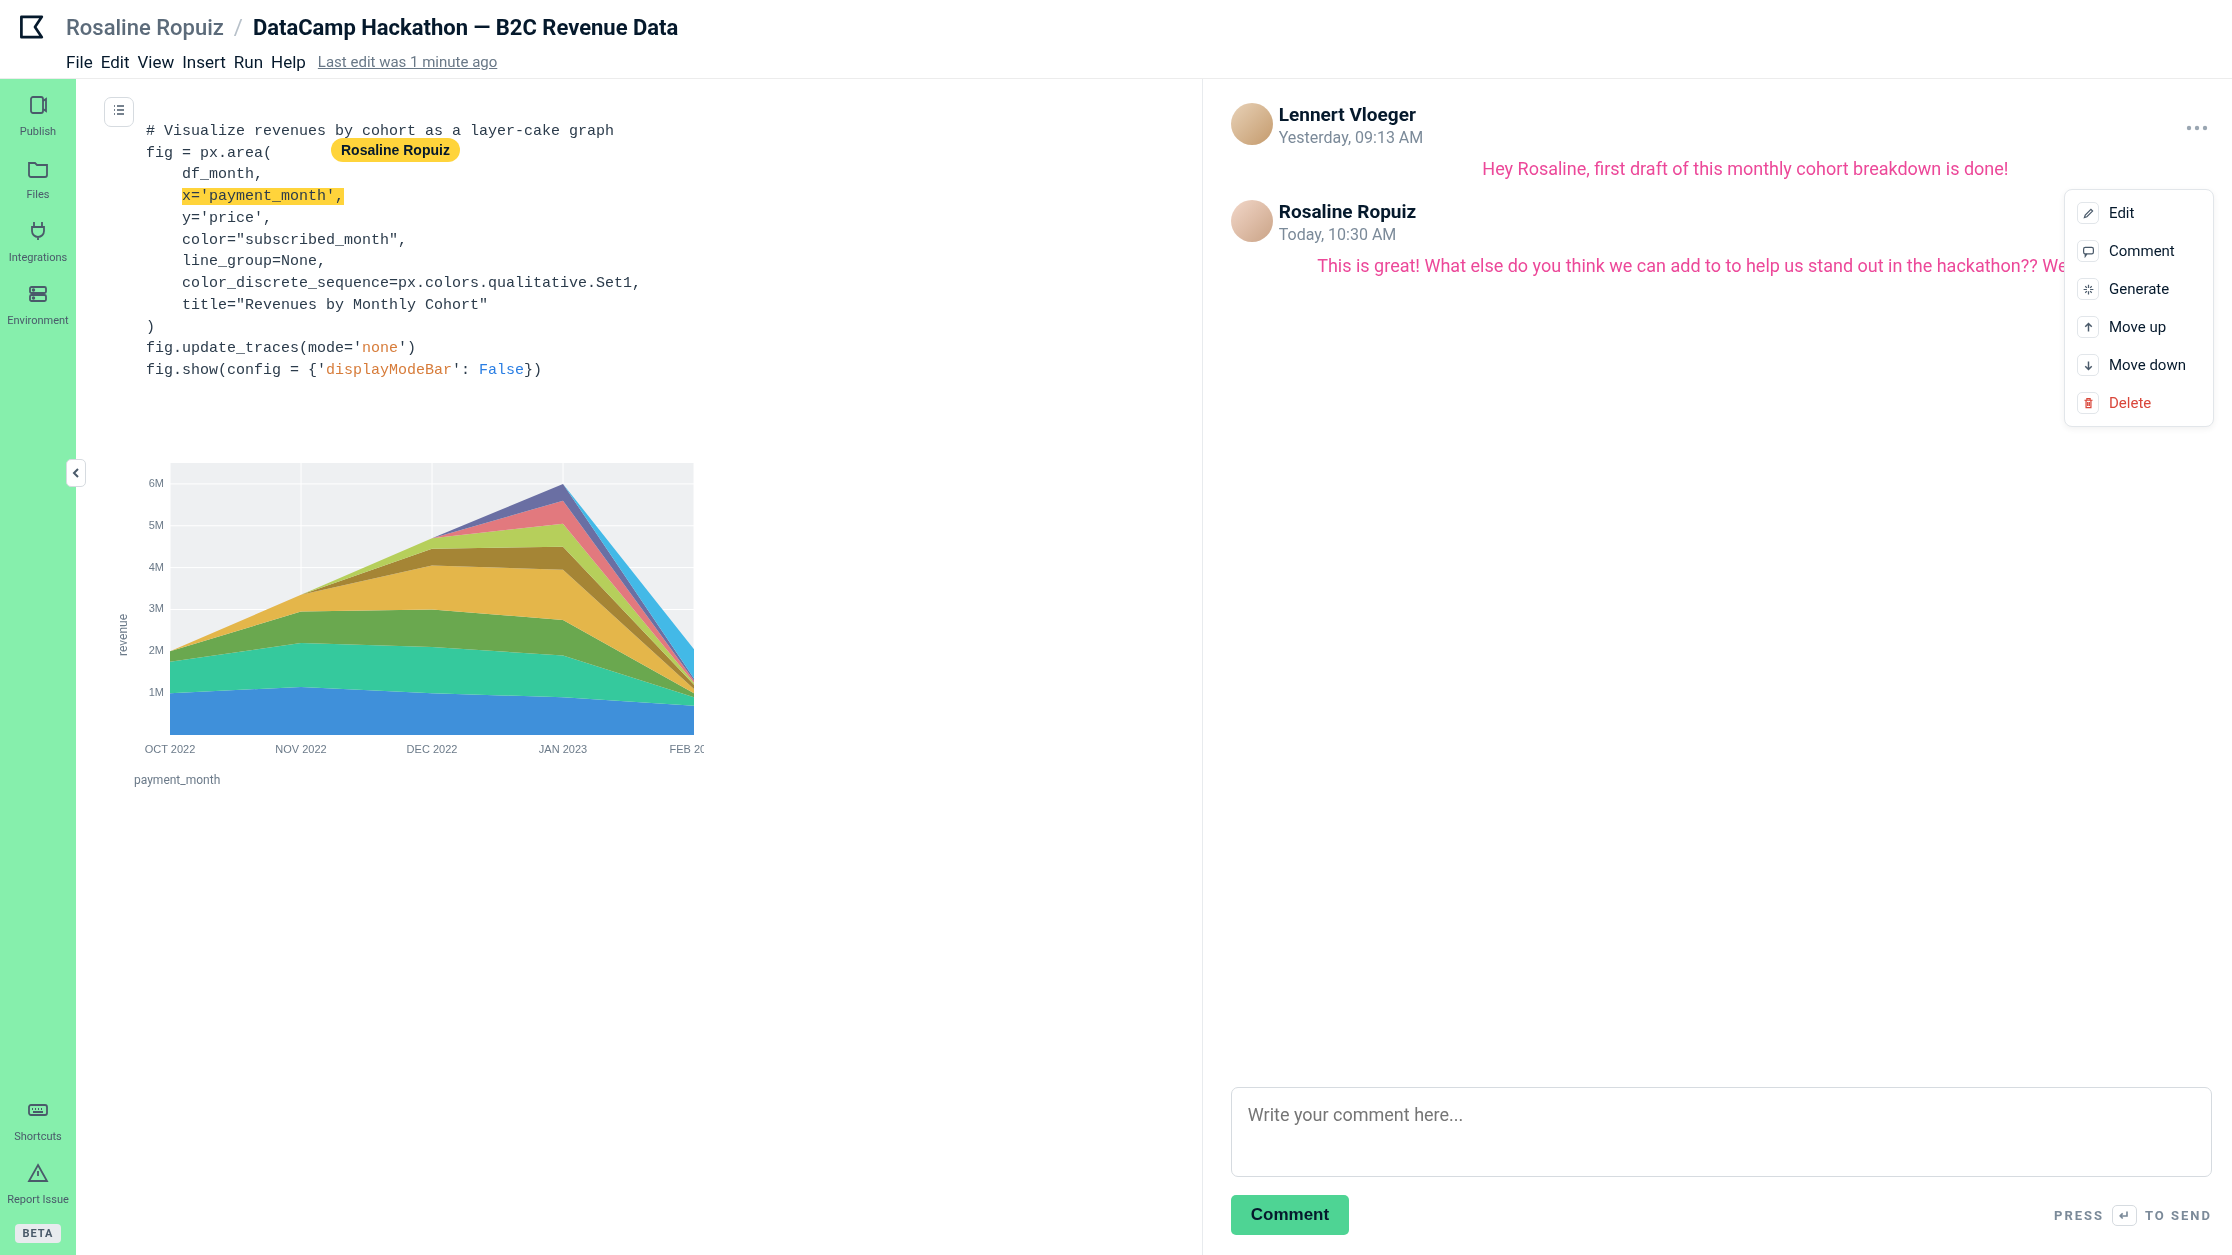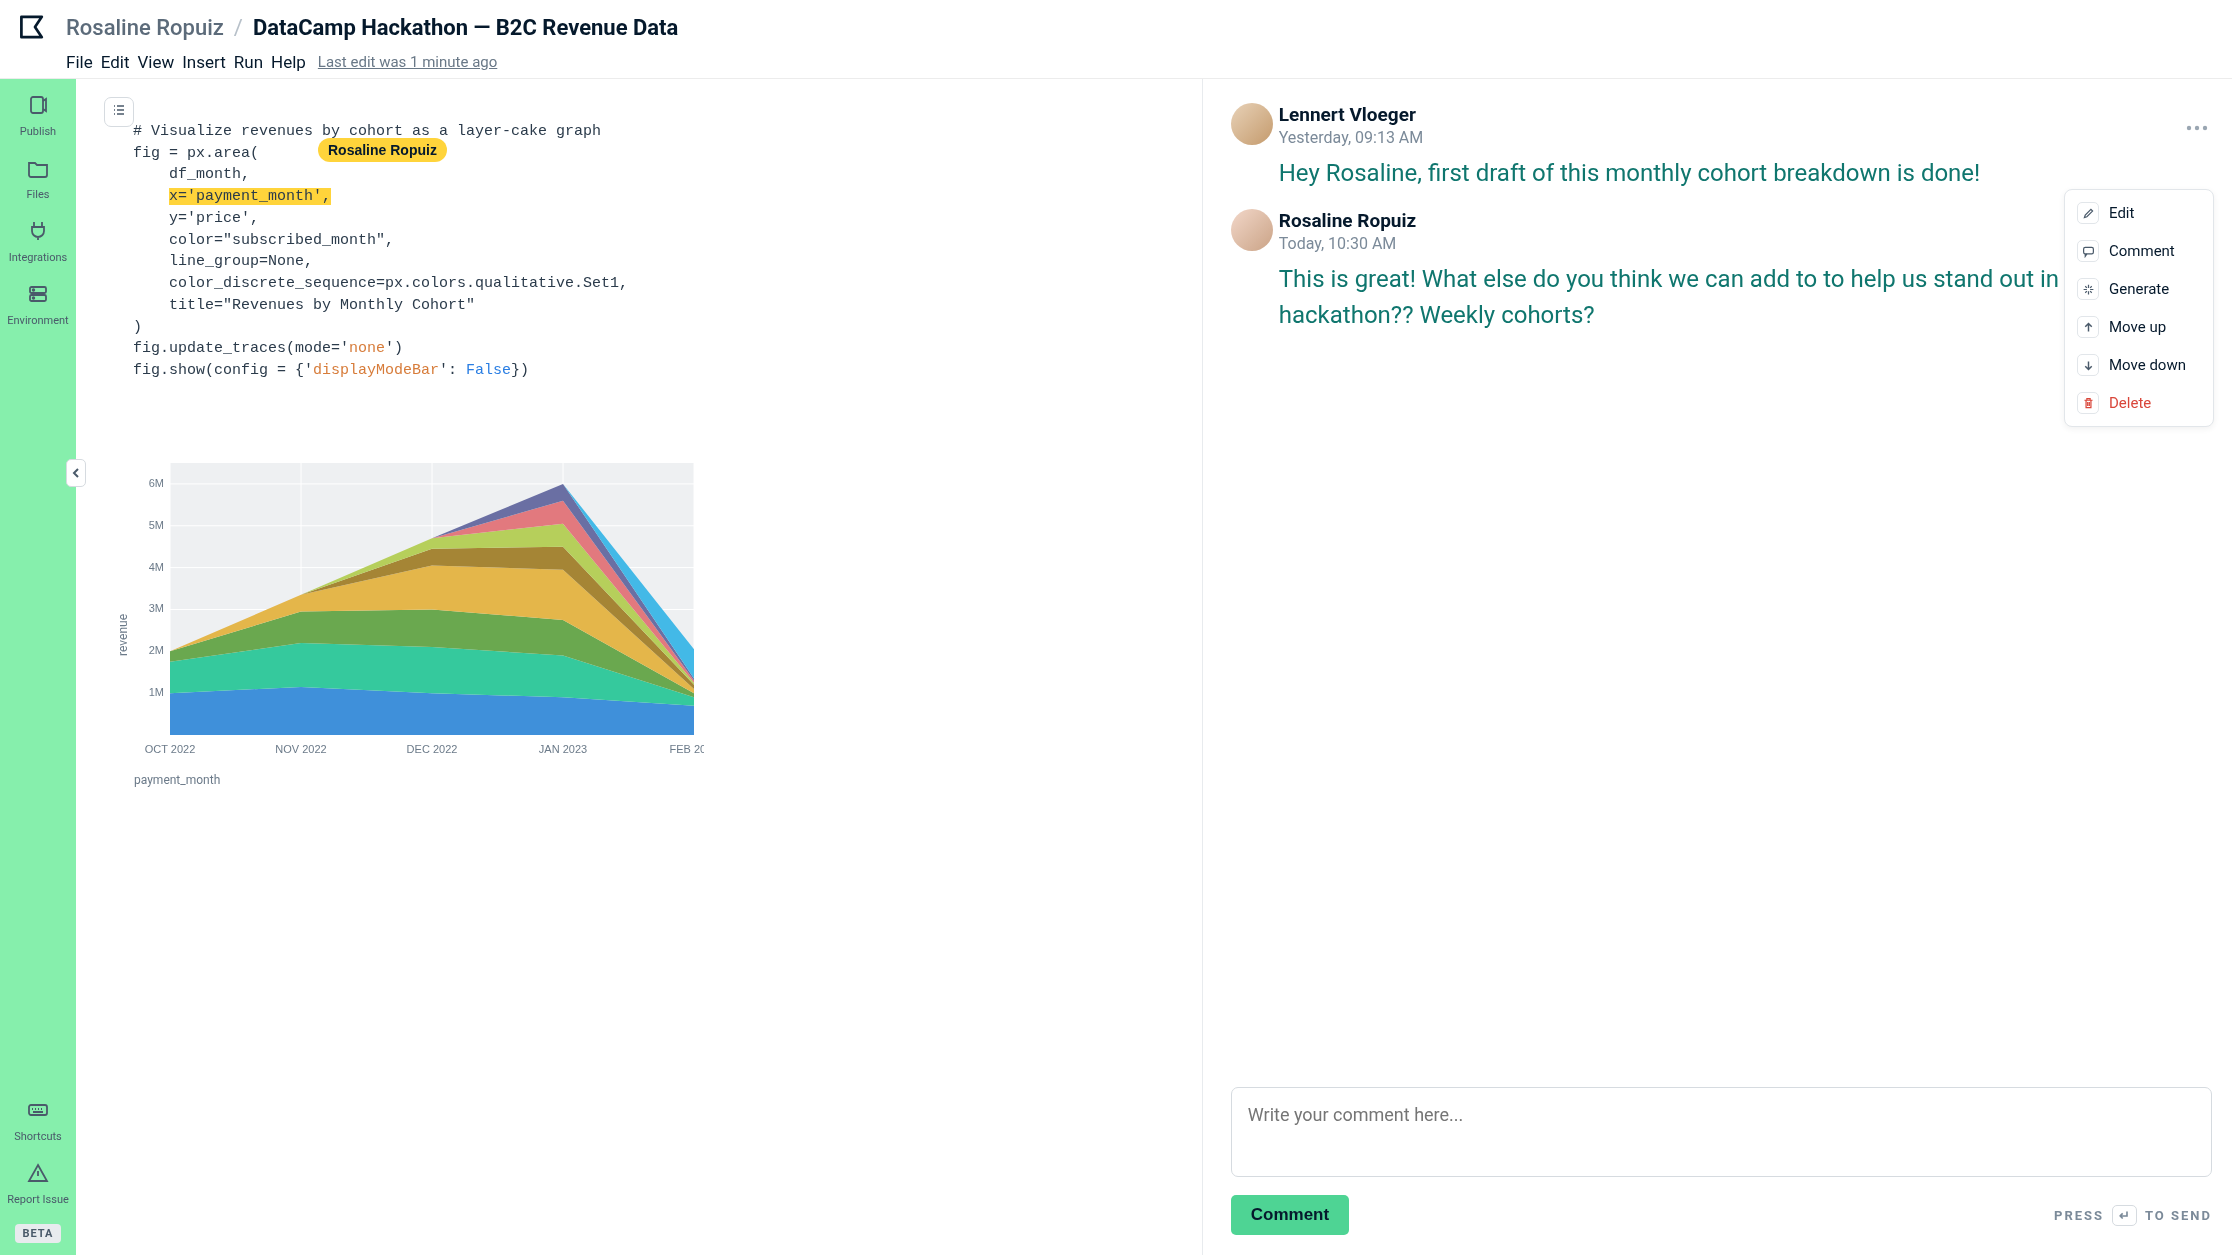--- a/index.html
+++ b/index.html
@@ -19,39 +19,39 @@
   .leftbar { width:76px; background:#86efac; display:flex; flex-direction:column; align-items:center; padding-top:14px; gap:18px; position:relative; }
   .leftbar .item { display:flex; flex-direction:column; align-items:center; gap:4px; cursor:pointer; }
   .leftbar .item svg { width:24px; height:24px; }
   .leftbar .item .lbl { font-size:11px; color:#4a5a6a; }
   .leftbar .spacer { flex:1; }
   .leftbar .beta { background:#e8ebee; color:#4a5a6a; font-size:11px; font-weight:700; padding:3px 8px; border-radius:4px; margin-bottom:12px; letter-spacing:1px;}
   .collapse-btn { position:absolute; right:-10px; top:380px; width:20px; height:28px; border:1px solid #d6dbe0; background:#fff; border-radius:5px; display:flex; align-items:center; justify-content:center; cursor:pointer; }
   .main { flex:1; display:flex; min-width:0; }
   .notebook { flex:1.05; padding:20px 18px 20px 26px; overflow:auto; position:relative; }
   .toc-btn { width:30px; height:30px; border:1px solid #d6dbe0; border-radius:7px; display:flex; align-items:center; justify-content:center; cursor:pointer; margin-bottom:6px; position:absolute; left:28px; top:18px;}
-  .code-block { margin-left:31px; font-family: "SFMono-Regular", Consolas, "Liberation Mono", Menlo, monospace; font-size:15px; line-height:1.45; white-space:pre; color:#2b3b4b; position:relative; }
+  .code-block { margin-left:44px; font-family: "SFMono-Regular", Consolas, "Liberation Mono", Menlo, monospace; font-size:15px; line-height:1.45; white-space:pre; color:#2b3b4b; position:relative; }
   .cursor-tag { position:absolute; background:#ffd43b; color:#05192C; font-weight:700; font-size:14px; padding:2px 10px; border-radius:14px; font-family:-apple-system,sans-serif; }
   .code-hl { background:#ffd43b; }
   .tok-orange { color:#d77c3a; }
   .tok-blue { color:#2a7ee3; }
   .chart-wrap { margin-left:10px; margin-top:28px; }
   .chart-title { font-weight:700; font-size:18px; margin-bottom:10px; }
   .chart { display:flex; }
   .ylabel { writing-mode:vertical-rl; transform:rotate(180deg); font-size:12px; color:#6b7a89; align-self:center; padding:0 4px 30px 4px;}
   .chart-body { display:flex; flex-direction:column; }
   .comments { flex:1; border-left:1px solid #e8ebee; padding:24px 20px 20px 28px; display:flex; flex-direction:column; }
   .comment { display:flex; gap:6px; margin-bottom:18px; }
   .avatar { width:42px; height:42px; border-radius:50%; flex-shrink:0; background-size:cover; background-position:center; }
   .comment-content { flex:1; }
   .comment-head { display:flex; align-items:center; justify-content:space-between; }
   .comment-head .who { font-weight:700; font-size:19px; color:#05192C; }
   .comment-head .when { font-size:16px; color:#7b8a99; margin-top:2px; }
   .comment-head .more { cursor:pointer; color:#9aa6b2; padding:4px; }
-  .comment-body { font-size:24px; line-height:1.5; color:#0f766e; margin-top:8px; margin-left:-56px; }
+  .comment-body { font-size:18px; line-height:1.5; color:#ec4899; margin-top:8px; margin-left:-56px;text-align:center; }
   .comment:nth-child(1) .comment-body, .comment:nth-child(2) .comment-body { margin-left:0; }
   .comment-input-wrap { margin-top:auto; }
   .comment-input { width:100%; min-height:90px; border:1px solid #d6dbe0; border-radius:7px; padding:16px; font-size:18px; color:#7b8a99; resize:none; font-family:inherit; }
   .comment-actions { display:flex; align-items:center; justify-content:space-between; margin-top:14px; }
   .comment-btn { background:#4ed494; color:#05192C; font-weight:700; border:none; padding:10px 20px; border-radius:5px; font-size:17px; cursor:pointer; }
   .send-hint { font-size:13px; letter-spacing:2px; color:#7b8a99; display:flex; align-items:center; gap:8px; font-weight:700;}
   .send-hint .kbd { border:1px solid #d6dbe0; border-radius:5px; padding:2px 6px; font-size:13px; letter-spacing:0; }
   .context-menu { width:150px; border:1px solid #e2e6ea; border-radius:8px; padding:4px; background:#fff; position:absolute; right:18px; top:110px; box-shadow:0 2px 6px rgba(0,0,0,0.06);}
   .context-menu .row { display:flex; align-items:center; gap:10px; padding:8px 8px; font-size:15px; cursor:pointer; border-radius:5px; }
   .context-menu .row.danger { color:#d9463a; }

